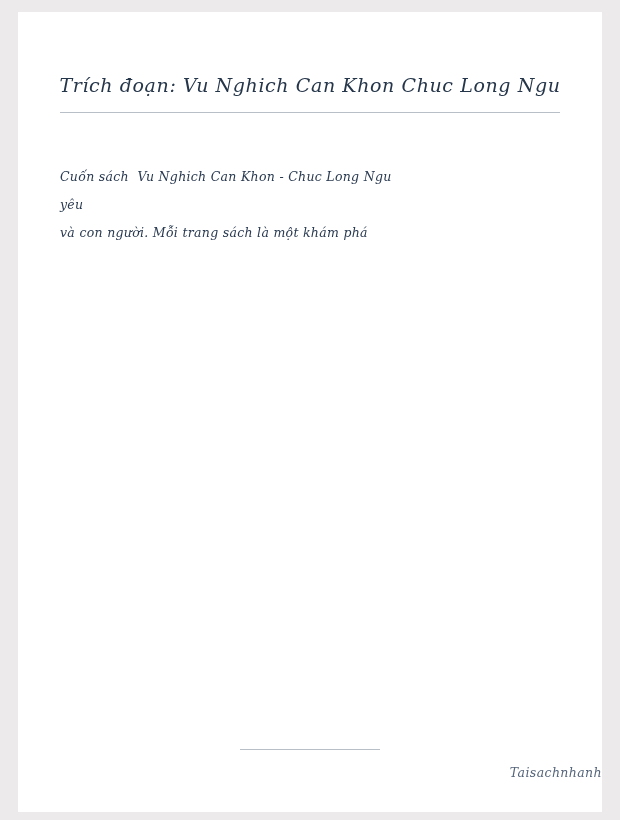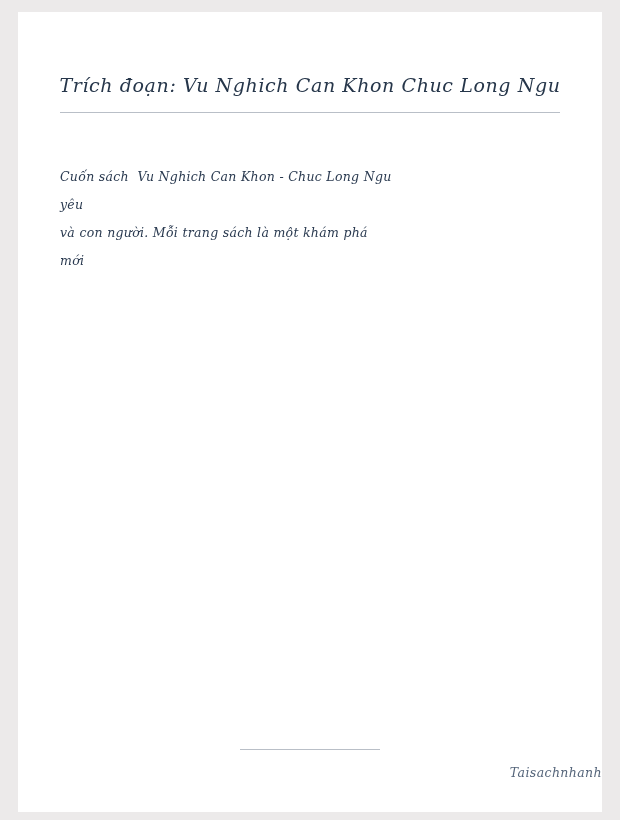--- a/index.html
+++ b/index.html
@@ -88,19 +88,18 @@
 <div class="page">
 
   <div class="doc-title">Trích đoạn: Vu Nghich Can Khon Chuc Long Ngu</div>
 
   <div class="title-rule"></div>
 
   <div class="body-block">
     <div class="body-line">Cuốn sách  Vu Nghich Can Khon - Chuc Long Ngu</div>
     <div class="body-line">yêu</div>
     <div class="body-line">và con người. Mỗi trang sách là một khám phá</div>
-    <div class="body-line">mới</div>
   </div>
 
   <div class="footer-rule"></div>
   <div class="footer-text">Taisachnhanh</div>
 
 </div>
 
 </body></html>

